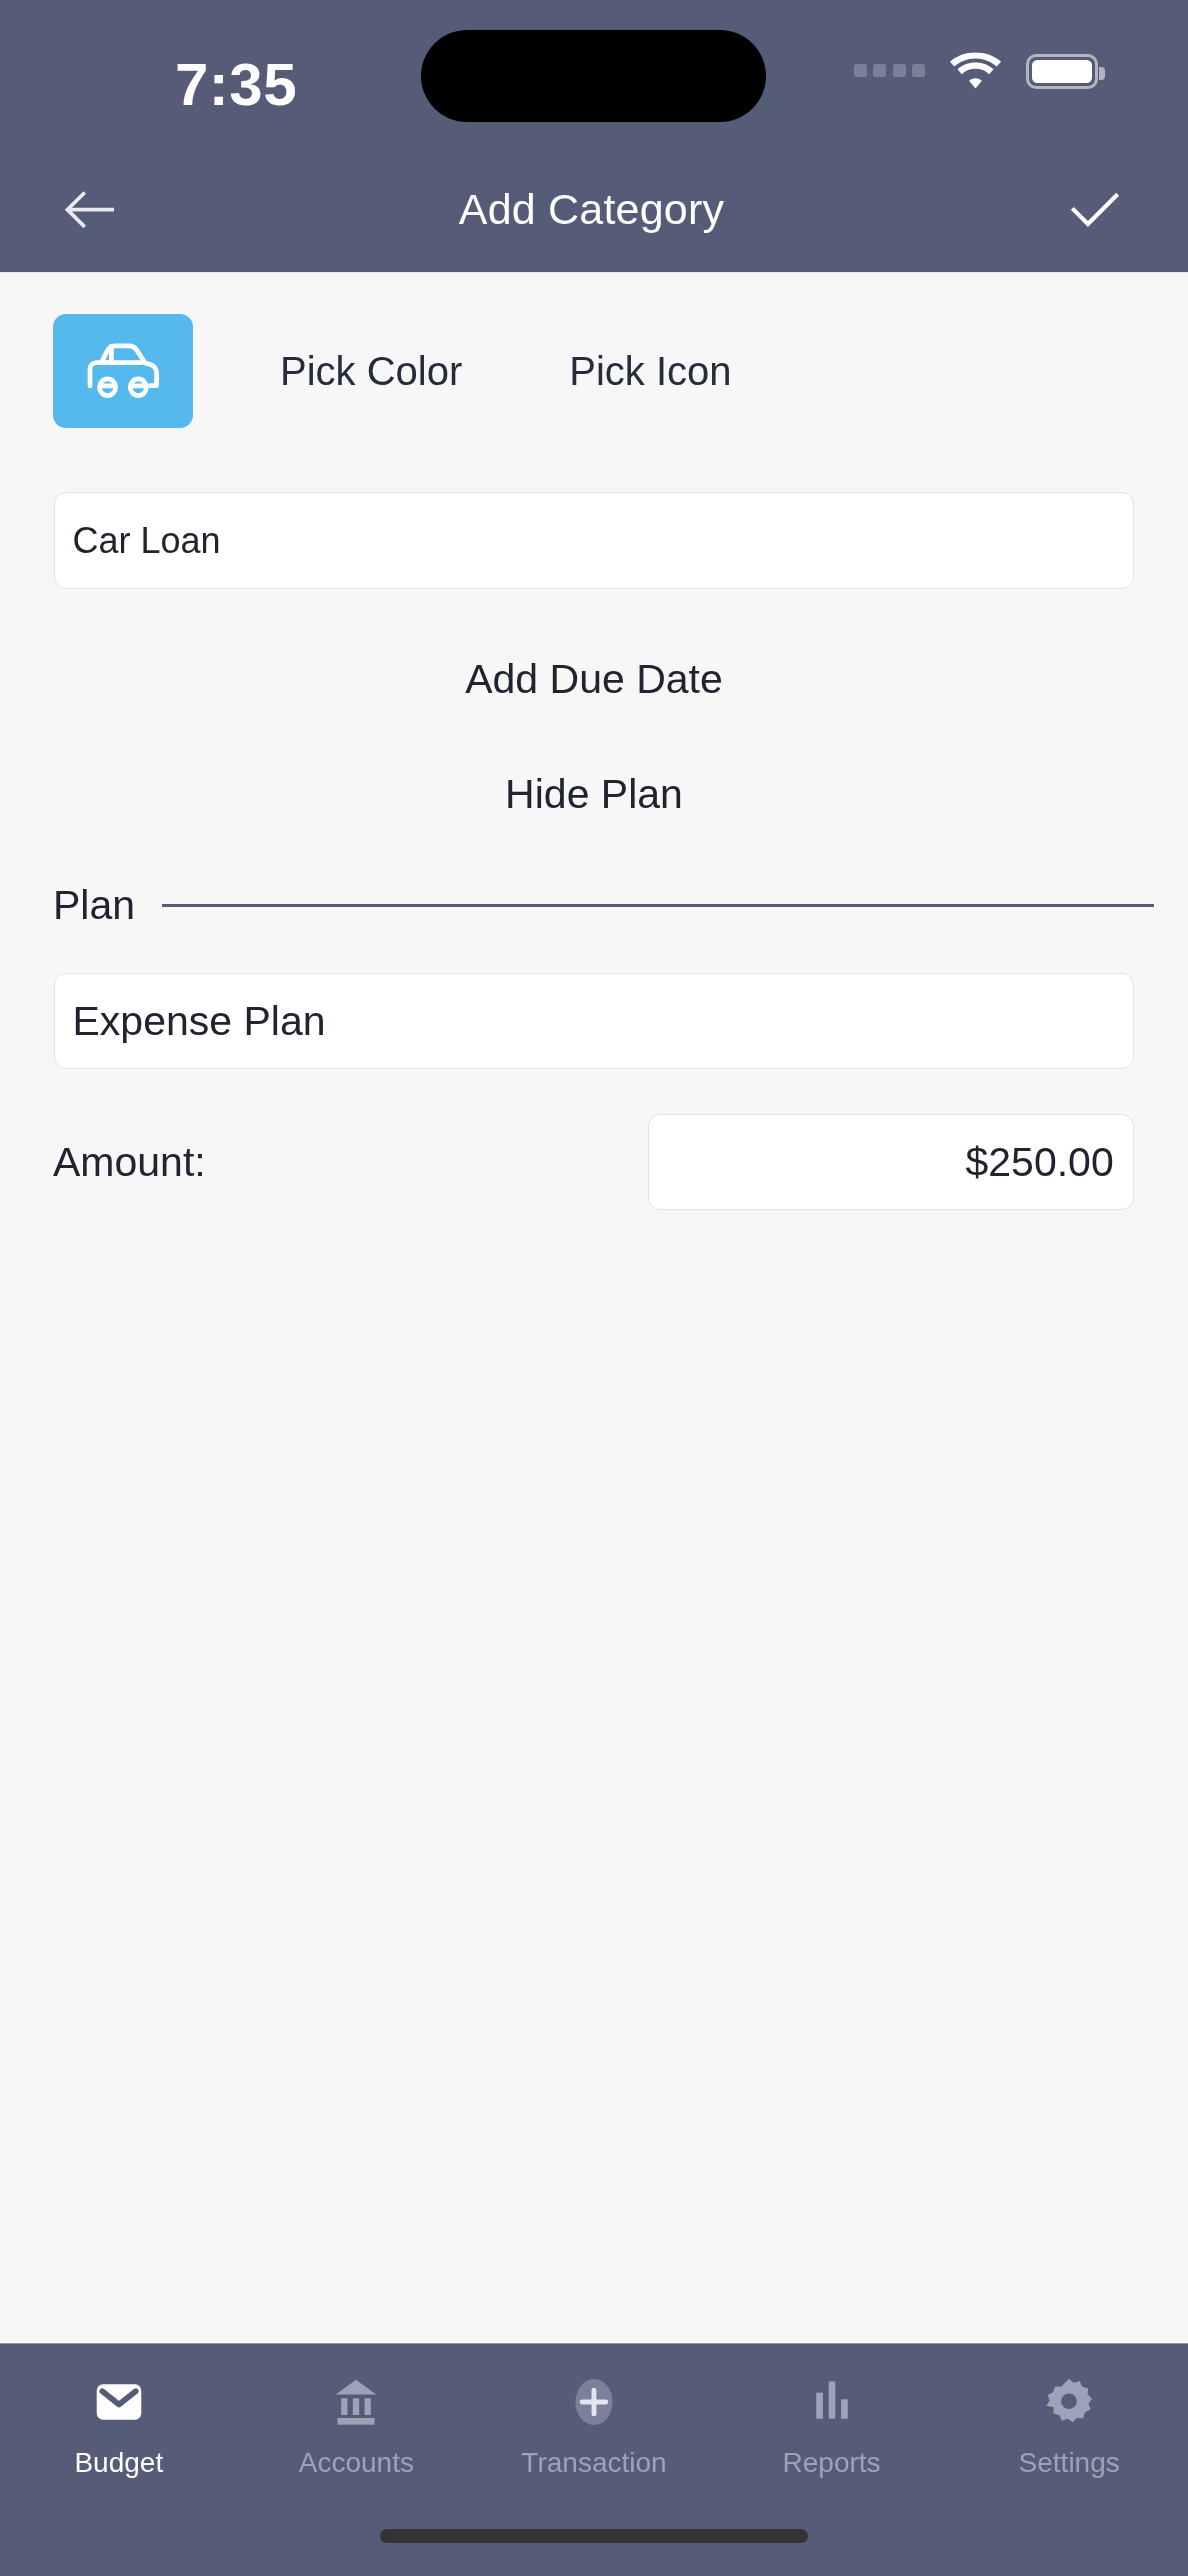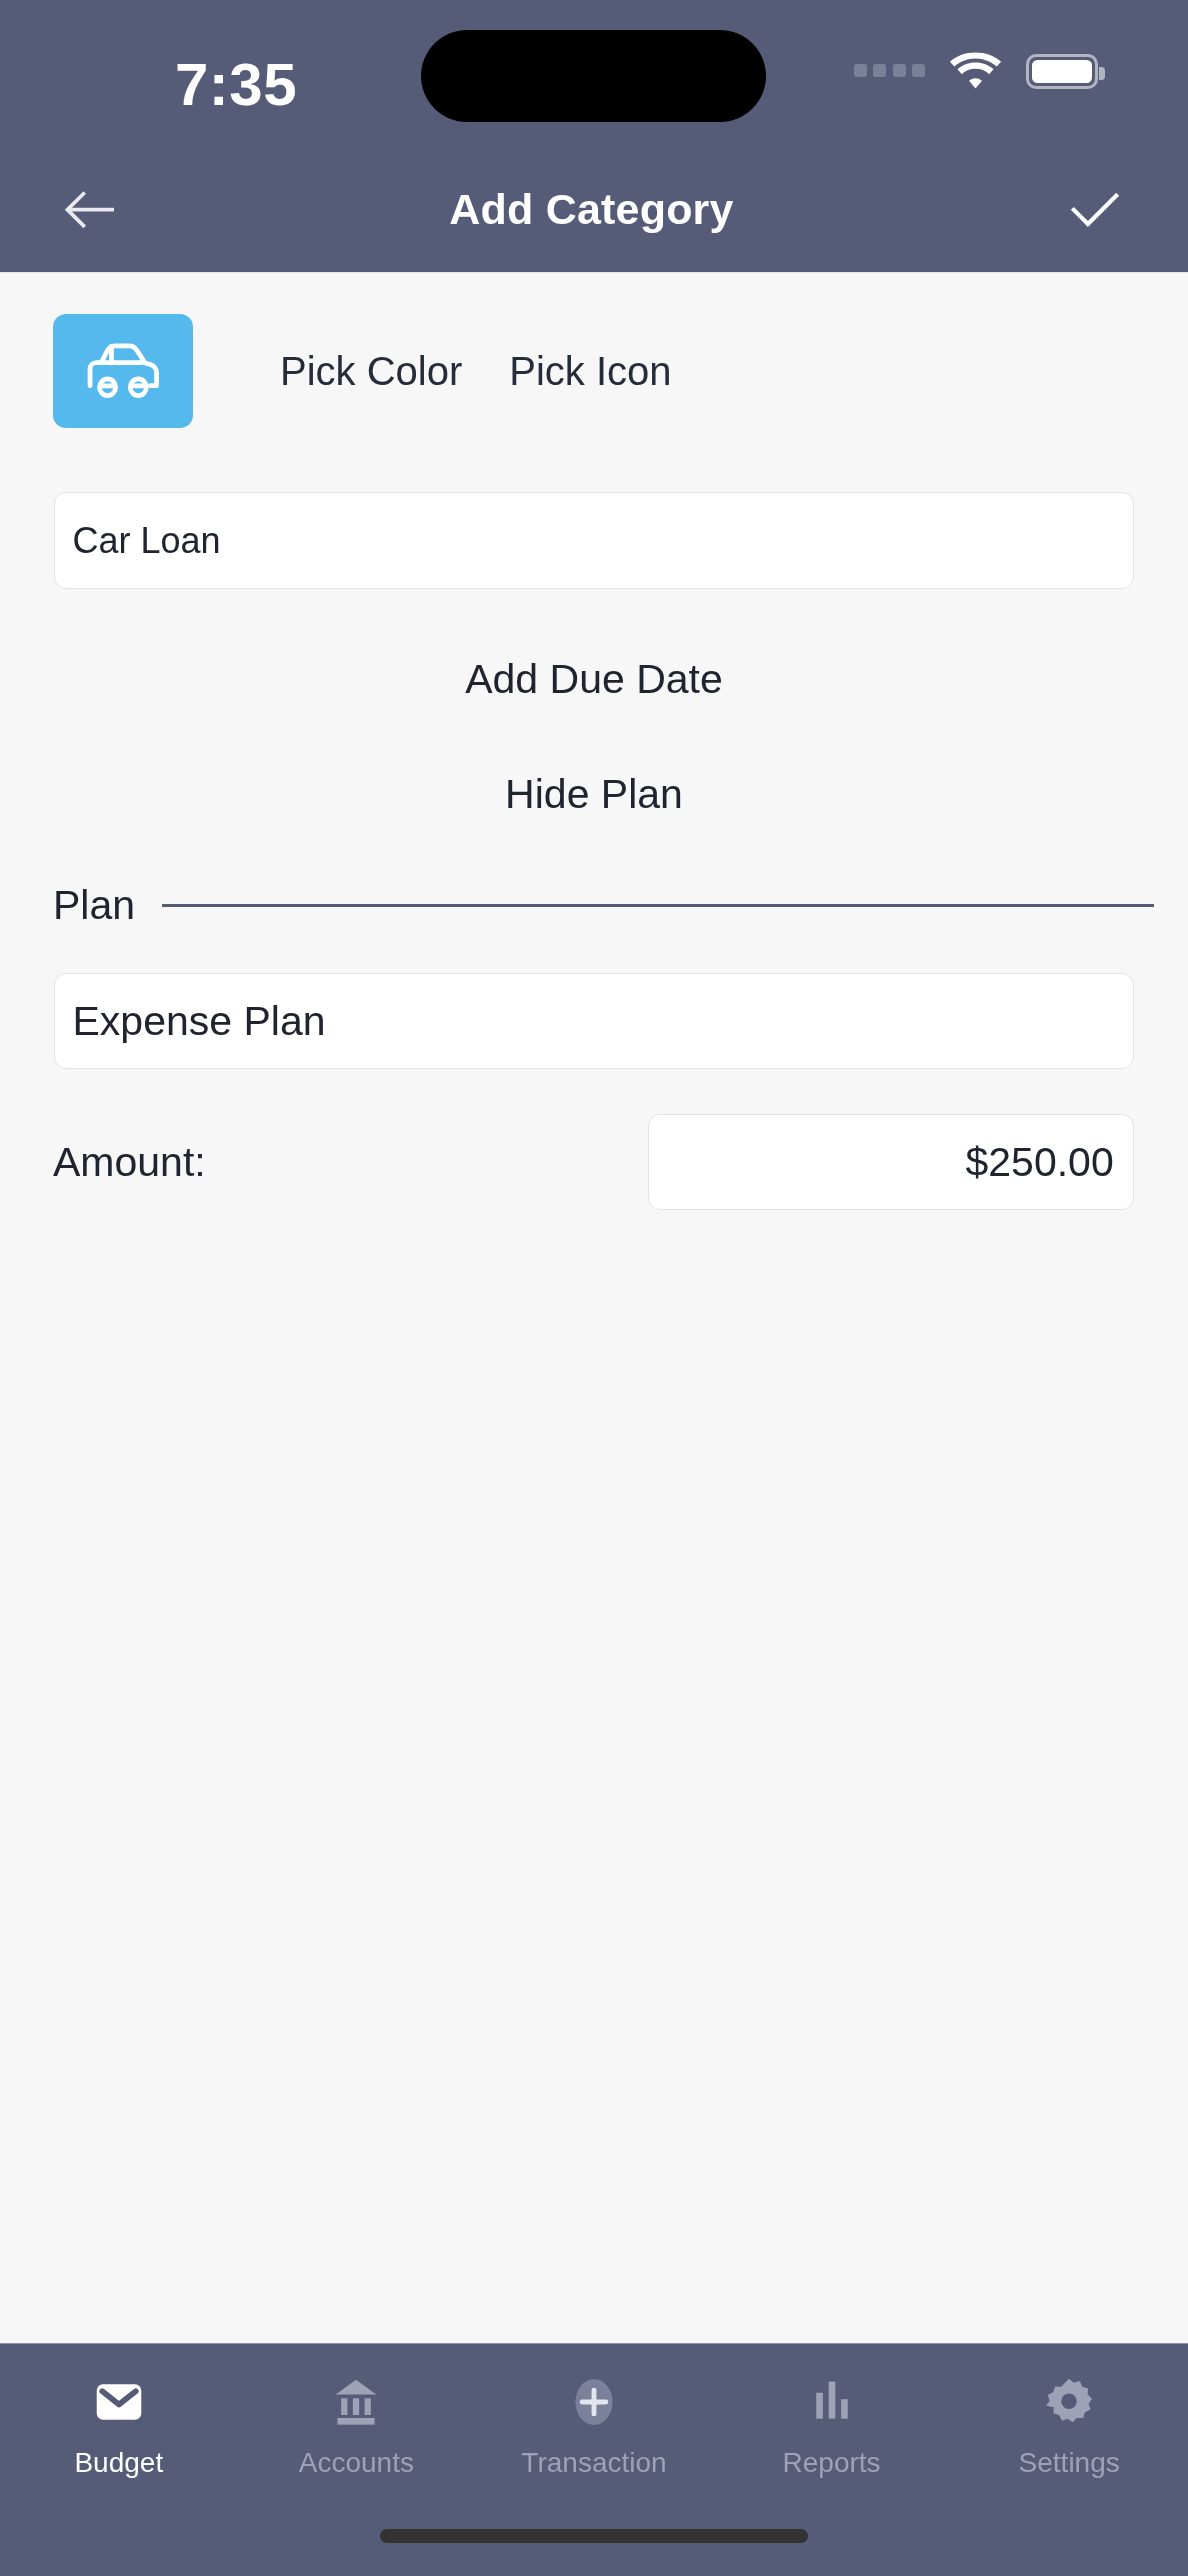--- a/index.html
+++ b/index.html
@@ -106,21 +106,21 @@
     border-bottom: 0.9px solid #e8e8ea;
   }
   .app-bar .back-btn { width: 64px; height: 64px; display:flex; align-items:center; justify-content:center; cursor: pointer; }
   .app-bar .check-btn { width: 64px; height: 64px; display:flex; align-items:center; justify-content:center; cursor: pointer; margin-left:auto; }
   .app-title {
     position: absolute;
     left: 0; right: 5px;
     text-align: center;
     color: #ffffff;
     font-size: 43px;
-    font-weight: 700;
+    font-weight: 400;
     letter-spacing: 0.2px;
     pointer-events: none;
   }
 
   
   .content {
     flex: 1 1 auto;
     background: #f7f7f8;
     position: relative;
     overflow: hidden;
@@ -142,21 +142,21 @@
     cursor: pointer;
     flex: 0 0 auto;
   }
   .picker-link {
     font-size: 40px;
     color: #272c3a;
     cursor: pointer;
     white-space: nowrap;
   }
   .picker-link.pc { margin-left: 87px; }
-  .picker-link.pi { margin-left: 47px; }
+  .picker-link.pi { margin-left: 107px; }
 
   .text-field {
     margin: 64px 54px 0 54px;
     height: 97px;
     background: #ffffff;
     border: 1.4px solid #e2e2e6;
     border-radius: 12px;
     display: flex;
     align-items: center;
     padding: 0 17.5px;

